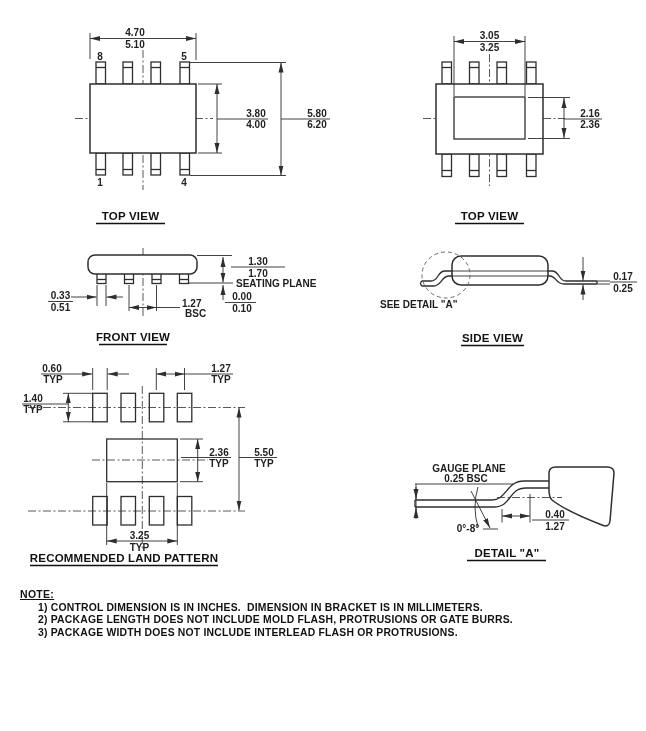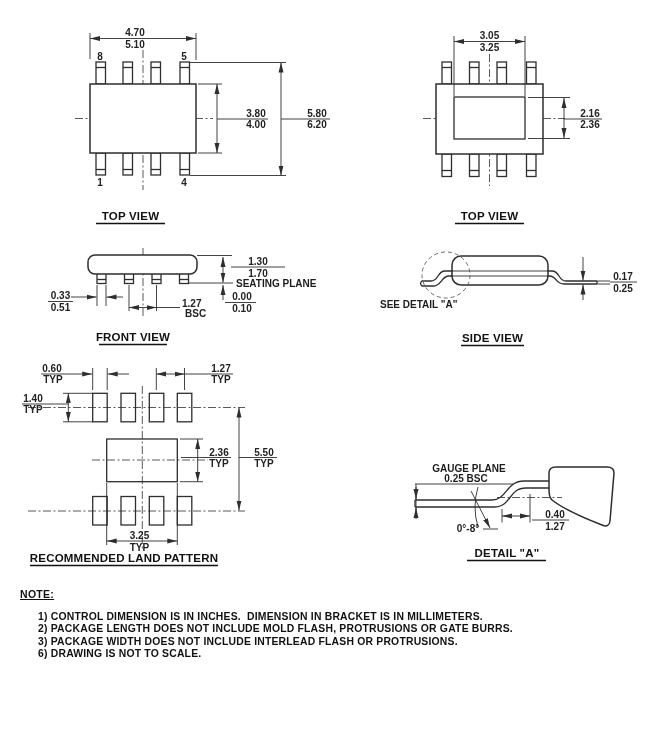--- a/index.html
+++ b/index.html
@@ -14,21 +14,21 @@
   .dc{stroke:#5a5a5a;stroke-width:0.9;fill:none;stroke-dasharray:4 3;}
   .ul{stroke:#111;stroke-width:1.4;}
   
   .dt{font:bold 10px "Liberation Sans",sans-serif;fill:#222;}
   .sm{font:bold 10px "Liberation Sans",sans-serif;fill:#1c1c1c;}
   .vt{font:bold 11.5px "Liberation Sans",sans-serif;fill:#111;letter-spacing:.2px;}
   .mid{text-anchor:middle;}
   
   .note{position:absolute;left:20px;top:588px;width:610px;}
   .note-title{font:bold 10.5px "Liberation Sans",sans-serif;color:#111;
-              text-decoration:underline;letter-spacing:.3px;margin-bottom:11px;}
+              text-decoration:underline;letter-spacing:.3px;margin-bottom:2px;}
   .note-line{font:bold 10.4px "Liberation Sans",sans-serif;color:#111;
              line-height:12.3px;letter-spacing:.2px;white-space:pre;margin-left:18px;}
 </style>
 </head>
 <body>
 
 <div id="page">
 <svg width="646" height="580" viewBox="0 0 646 580">
   <defs>
     <marker id="ar" viewBox="0 0 10 6" refX="10" refY="3" markerWidth="10" markerHeight="6" markerUnits="userSpaceOnUse" orient="auto-start-reverse">
@@ -342,15 +342,14 @@
     <text class="vt mid" x="507" y="557">DETAIL "A"</text>
     <line class="ul" x1="467" y1="560.5" x2="546" y2="560.5"></line>
   </g>
 </svg>
 
   <div class="note">
     <div class="note-title">NOTE:</div>
     <div class="note-line">1) CONTROL DIMENSION IS IN INCHES.  DIMENSION IN BRACKET IS IN MILLIMETERS.</div>
     <div class="note-line">2) PACKAGE LENGTH DOES NOT INCLUDE MOLD FLASH, PROTRUSIONS OR GATE BURRS.</div>
     <div class="note-line">3) PACKAGE WIDTH DOES NOT INCLUDE INTERLEAD FLASH OR PROTRUSIONS.</div>
-    <div class="note-line">6) DRAWING IS NOT TO SCALE.</div>
   </div>
 </div>
 
 </body></html>

